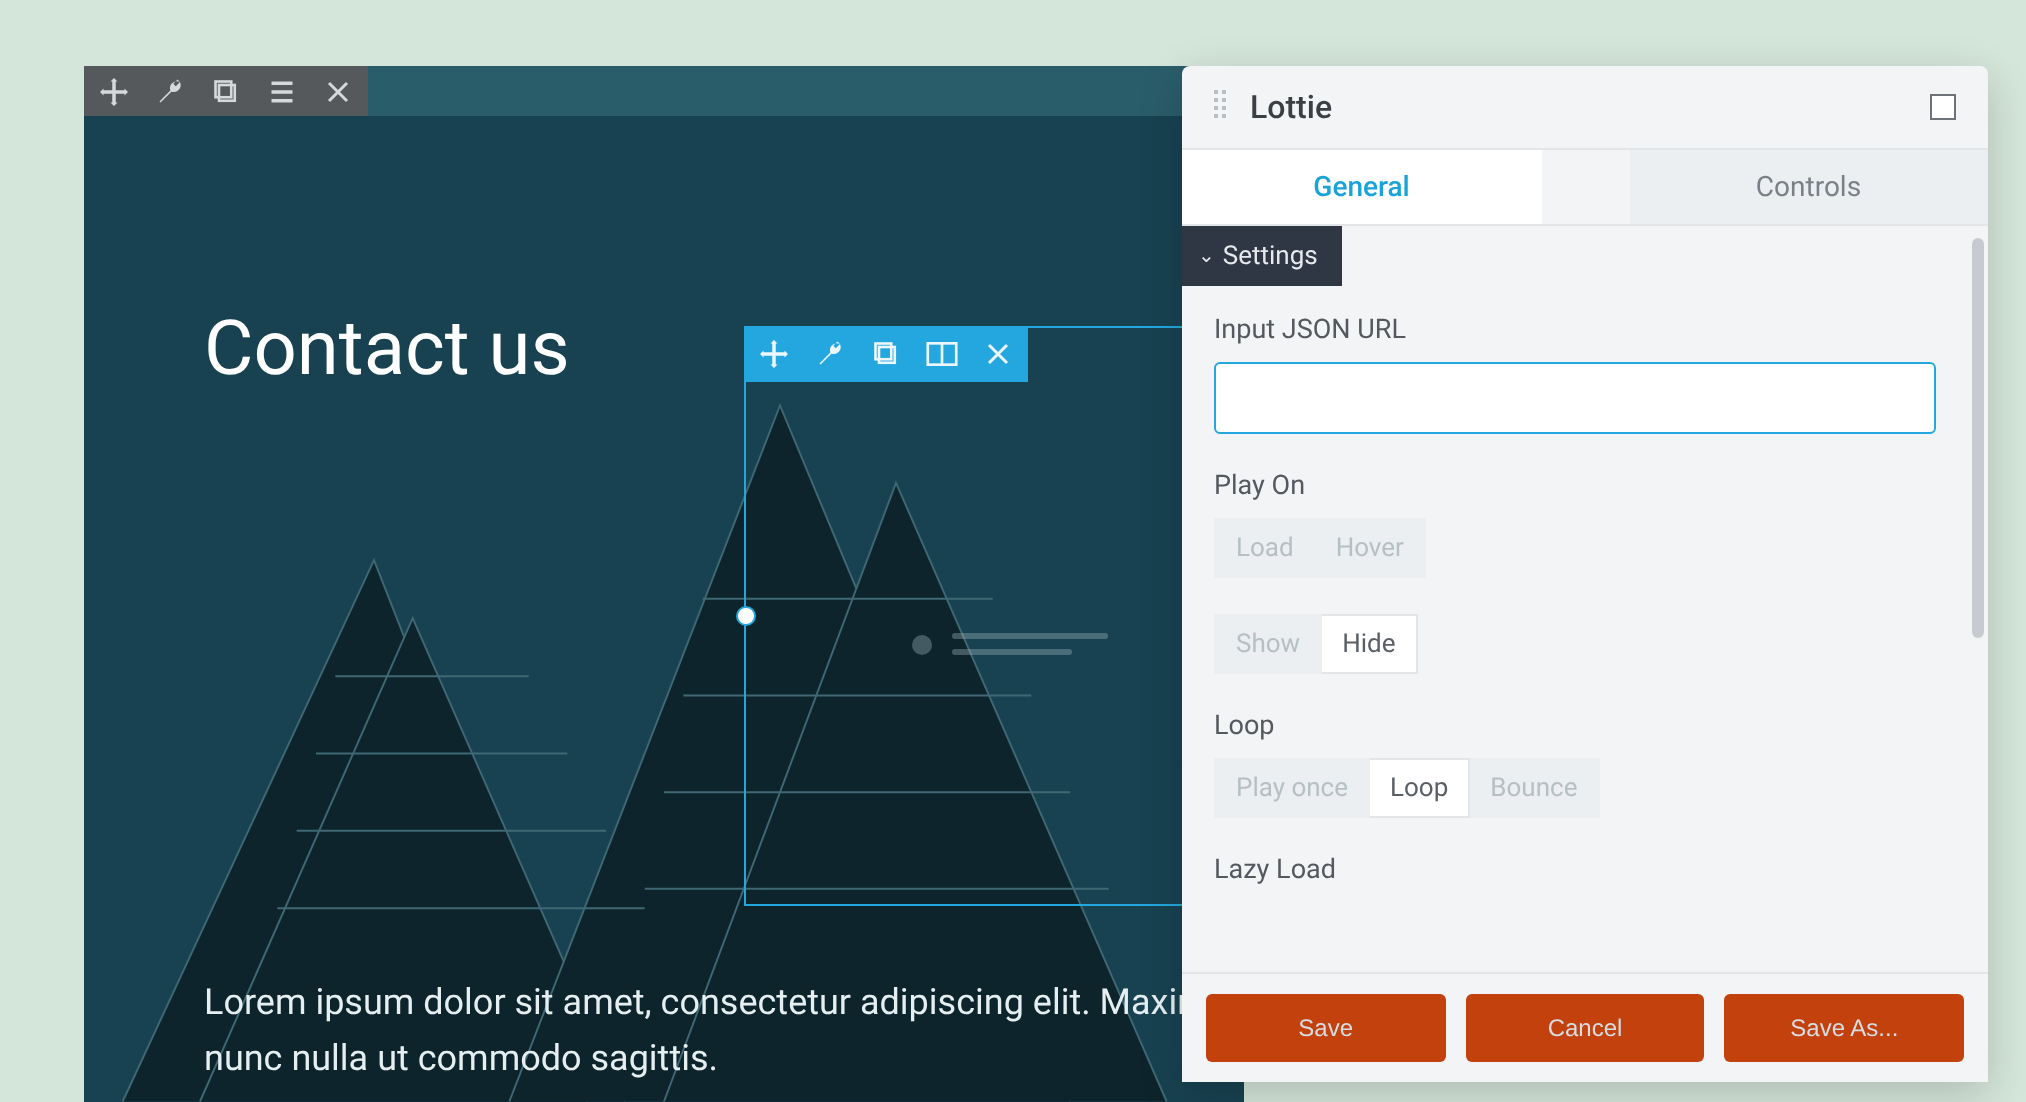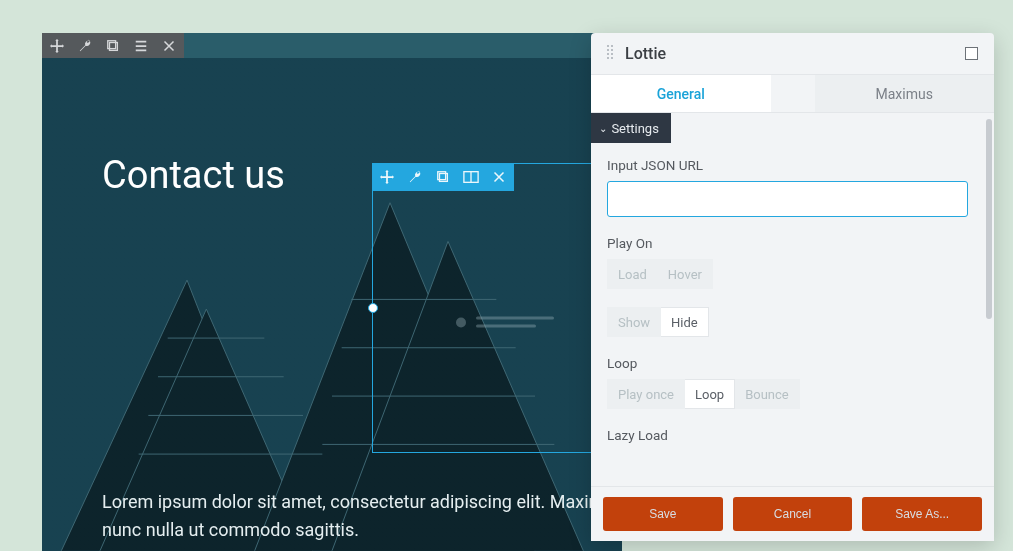--- a/index.html
+++ b/index.html
@@ -389,21 +389,21 @@
         <span></span>
         <span></span>
         <span></span>
         <span></span>
     </div>
     <div class="panel-title">Lottie</div>
     <div class="maximize-icon"></div>
   </div>
   <div class="panel-tabs">
     <div class="panel-tab active">General</div>
-    <div class="panel-tab">Maximus</div>
+    <div class="panel-tab">Controls</div>
   </div>
   <div class="panel-scroll">
     <div class="panel-content">
       <div class="section-header">
         <span class="chev">⌄</span>
         <span>Settings</span>
       </div>
       <div class="fields">
         <div class="field">
           <div class="field-label">Input JSON URL</div>

